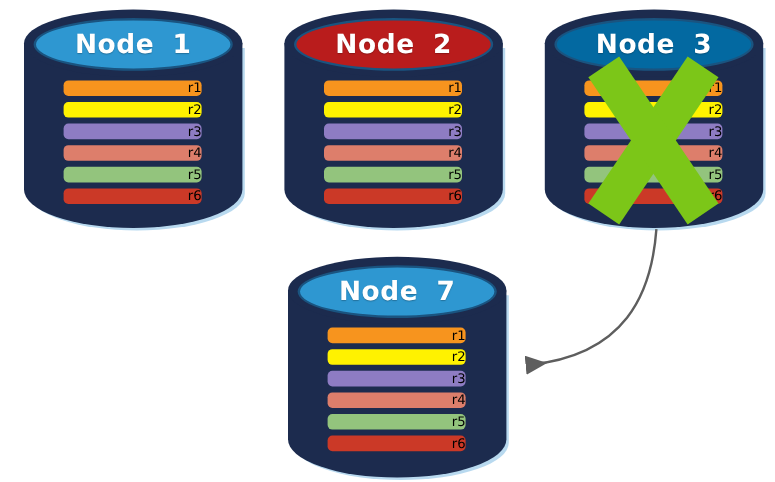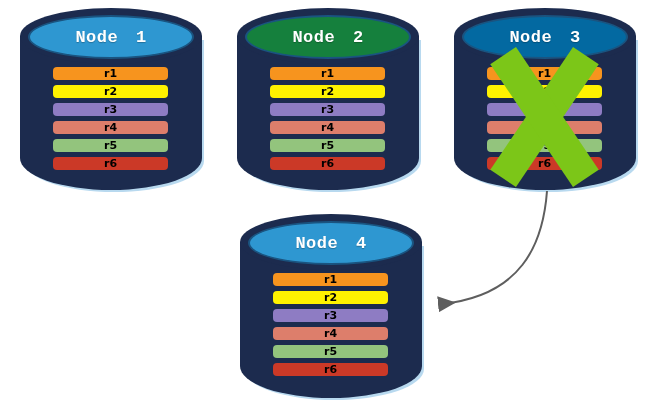--- a/index.html
+++ b/index.html
@@ -28,35 +28,34 @@
     border-radius: 50%;
   }
   .cyl-face {
     position: absolute; left: 8px; top: 7px; width: 162px; height: 40px;
     border-radius: 50%;
     border: 2px solid #1A5480;
     display: flex; align-items: center; justify-content: center;
   }
   .node-title {
     color: #ffffff;
-    font-size: 17px;
+    font-size: 22px;
     font-weight: bold;
     word-spacing: 7px;
     letter-spacing: 0.5px;
     text-shadow: 0 1px 1px rgba(0,0,0,0.25);
-    font-family: Liberation Mono, monospace;
   }
   .bars { position: absolute; left: 33px; top: 59px; width: 115px; }
   .bar {
     height: 13px;
     margin-bottom: 5px;
     border-radius: 4px;
-    text-align: center;
+    text-align: right;
     font-size: 11px;
-    font-weight: bold;
+    font-weight: normal;
     line-height: 13px;
     color: #000000;
   }
   .x-mark {
     position: absolute; left: 0; top: 0; width: 182px; height: 182px;
     pointer-events: none;
   }
   .x-arm {
     position: absolute; left: 75px; top: 35px; width: 31px; height: 148px;
   }
@@ -84,21 +83,21 @@
       <div class="bar" style="background-color: rgb(142, 124, 195);">r3</div>
       <div class="bar" style="background-color: rgb(221, 126, 107);">r4</div>
       <div class="bar" style="background-color: rgb(147, 196, 125);">r5</div>
       <div class="bar" style="background-color: rgb(203, 57, 39);">r6</div>
     </div>
   </div>
 
   <div class="node" id="node2">
     <div class="cyl-body" style="background-color: rgb(28, 43, 78);"></div>
     <div class="cyl-rim" style="background-color: rgb(28, 43, 78);"></div>
-    <div class="cyl-face" style="background-color: #15803d;">
+    <div class="cyl-face" style="background-color: #b91c1c;">
       <span class="node-title">Node 2</span>
     </div>
     <div class="bars">
       <div class="bar" style="background-color: rgb(247, 148, 30);">r1</div>
       <div class="bar" style="background-color: rgb(255, 242, 0);">r2</div>
       <div class="bar" style="background-color: rgb(142, 124, 195);">r3</div>
       <div class="bar" style="background-color: rgb(221, 126, 107);">r4</div>
       <div class="bar" style="background-color: rgb(147, 196, 125);">r5</div>
       <div class="bar" style="background-color: rgb(203, 57, 39);">r6</div>
     </div>
@@ -121,21 +120,21 @@
     <div class="x-mark">
       <div class="x-arm a1" style="background-color: rgb(124, 198, 24);"></div>
       <div class="x-arm a2" style="background-color: rgb(124, 198, 24);"></div>
     </div>
   </div>
 
   <div class="node" id="node4">
     <div class="cyl-body" style="background-color: rgb(28, 43, 78);"></div>
     <div class="cyl-rim" style="background-color: rgb(28, 43, 78);"></div>
     <div class="cyl-face" style="background-color: rgb(46, 151, 209);">
-      <span class="node-title">Node 4</span>
+      <span class="node-title">Node 7</span>
     </div>
     <div class="bars">
       <div class="bar" style="background-color: rgb(247, 148, 30);">r1</div>
       <div class="bar" style="background-color: rgb(255, 242, 0);">r2</div>
       <div class="bar" style="background-color: rgb(142, 124, 195);">r3</div>
       <div class="bar" style="background-color: rgb(221, 126, 107);">r4</div>
       <div class="bar" style="background-color: rgb(147, 196, 125);">r5</div>
       <div class="bar" style="background-color: rgb(203, 57, 39);">r6</div>
     </div>
   </div>

